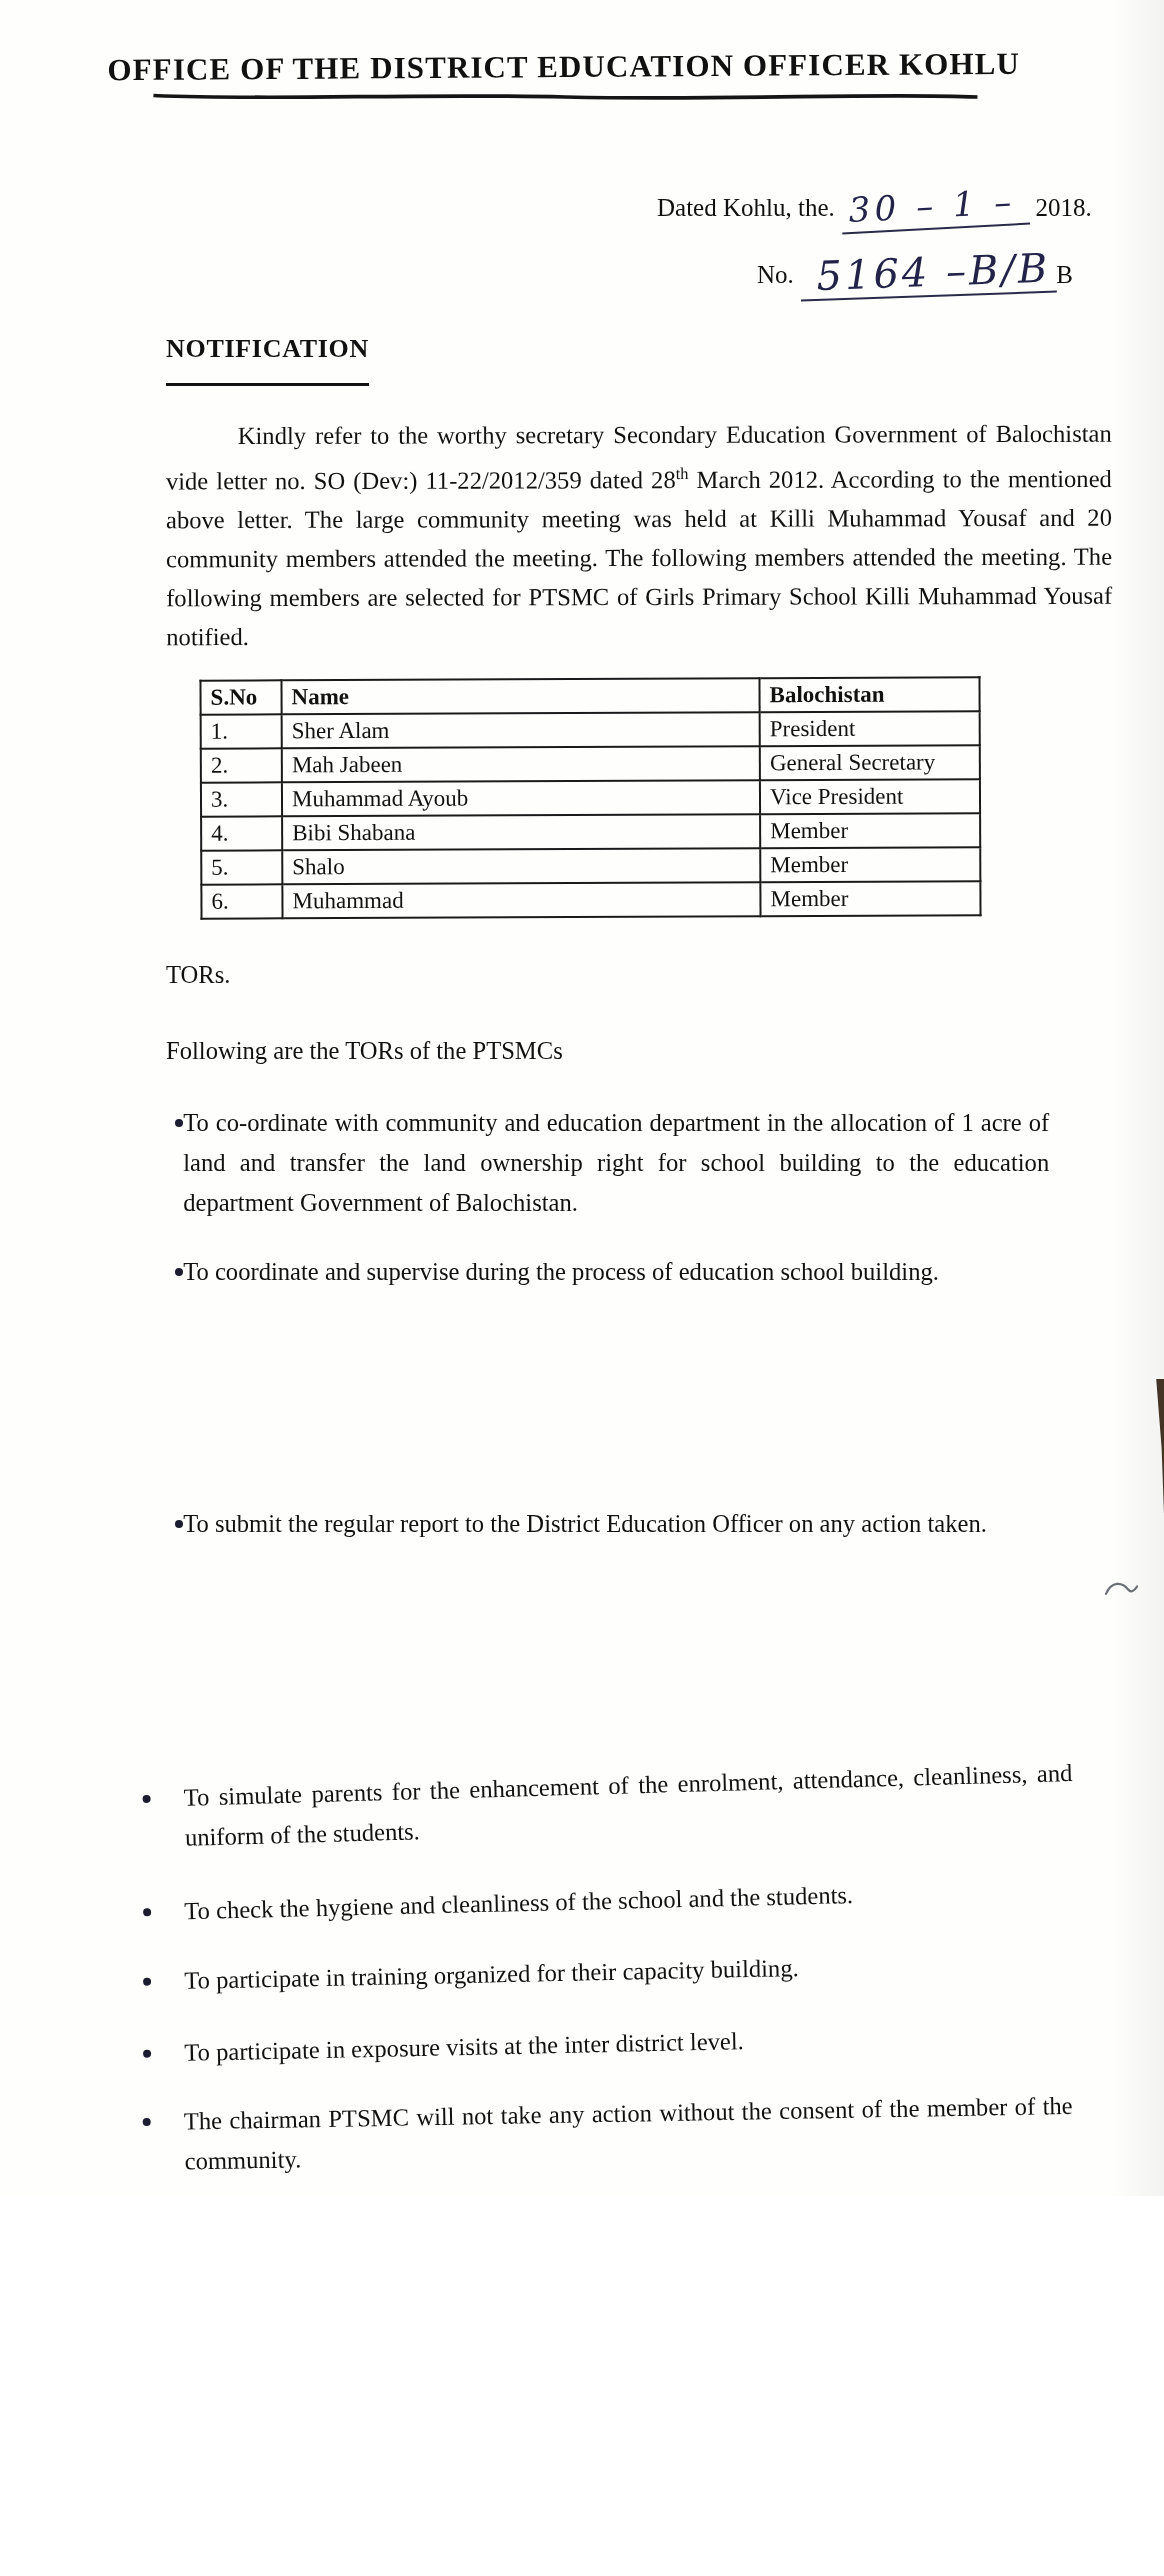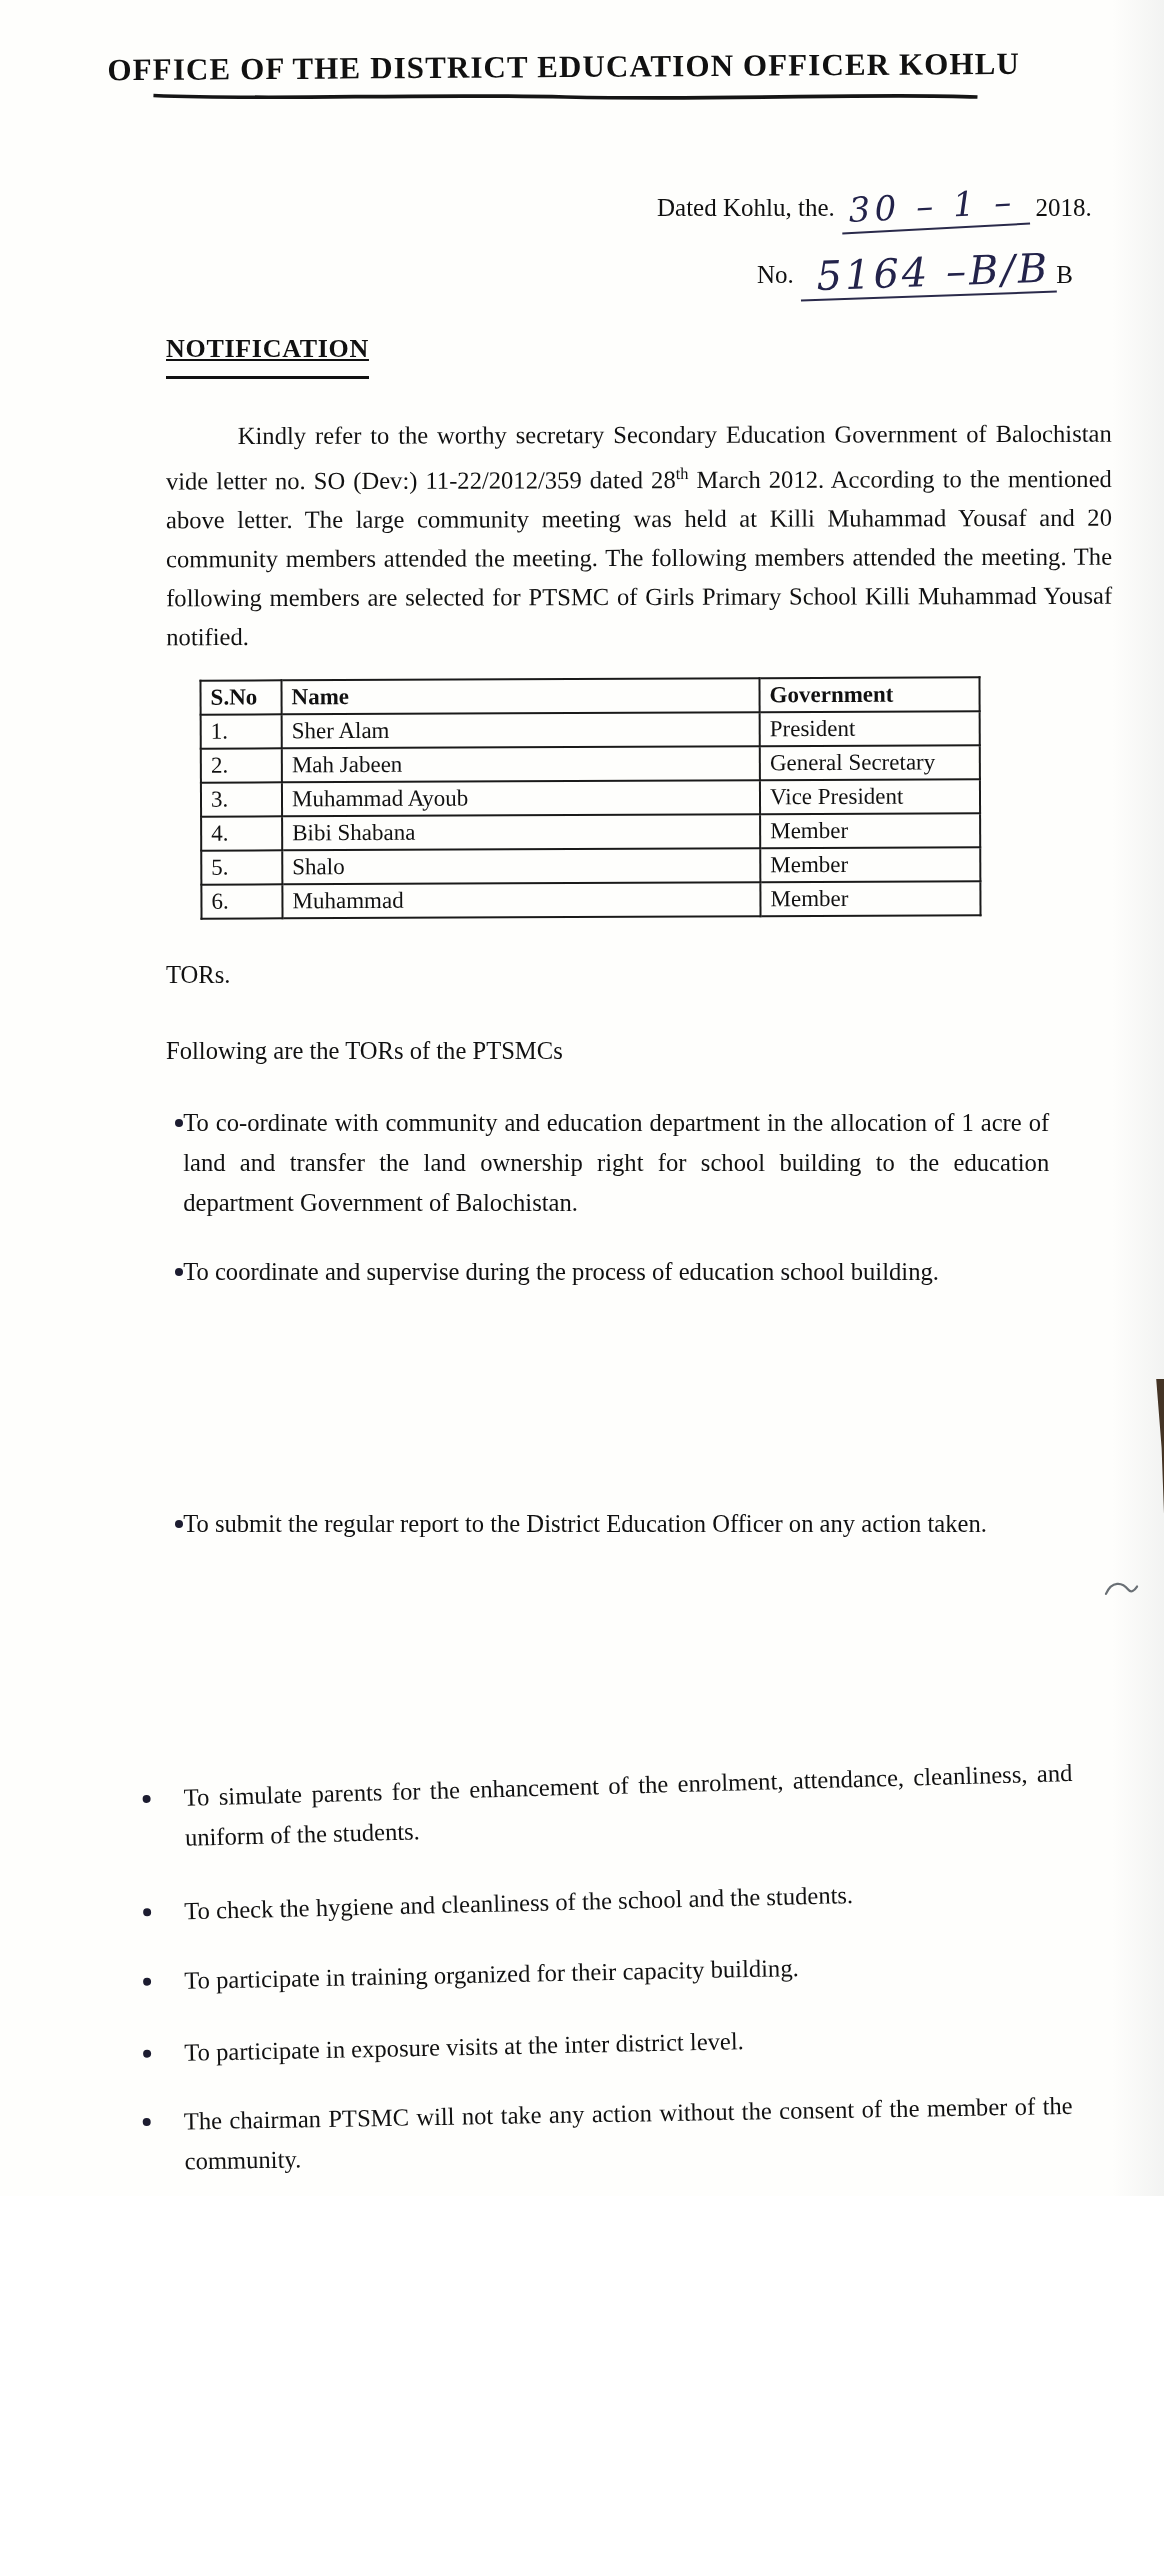--- a/index.html
+++ b/index.html
@@ -35,21 +35,21 @@
   .hw-date{display:inline-block;font-size:34px;transform:rotate(-3deg) translateY(1.5px);
     border-bottom:2.2px solid #2a2a4a;padding:0 13.4px 1.5px 7.5px;letter-spacing:4.5px;}
   .noline{
     position:absolute;top:246px;left:757px;white-space:nowrap;font-size:25px;
   }
   .hw-no{display:inline-block;font-size:40px;transform:rotate(-2deg) translateY(3px);
     border-bottom:2.2px solid #2a2a4a;padding:0 6px 0 16.4px;letter-spacing:3px;}
   .notif{
     position:absolute;top:334px;left:166px;
     font-size:26px;font-weight:bold;letter-spacing:0.7px;
-    border-bottom:3px solid #111;padding-bottom:12px;text-decoration:underline;
+    border-bottom:3px solid #111;padding-bottom:19px;
   }
   .bodypar{
     position:absolute;top:415px;left:166px;width:946px;
     font-size:24.6px;line-height:39px;text-align:justify;
     transform:rotate(-0.15deg);
   }
   .bodypar .indent{display:inline-block;width:72px;}
   sup{font-size:16.4px;}
   .members{
     position:absolute;top:678px;left:200px;
@@ -132,21 +132,21 @@
   <table class="members">
     <colgroup>
         <col class="col-sno">
         <col class="col-name">
         <col class="col-desig">
       </colgroup>
     <thead>
       <tr>
         <th>S.No</th>
         <th>Name</th>
-        <th>Government</th>
+        <th>Balochistan</th>
       </tr>
     </thead>
     <tbody>
       <tr>
         <td>1.</td>
         <td>Sher Alam</td>
         <td>President</td>
       </tr>
       <tr>
         <td>2.</td>

